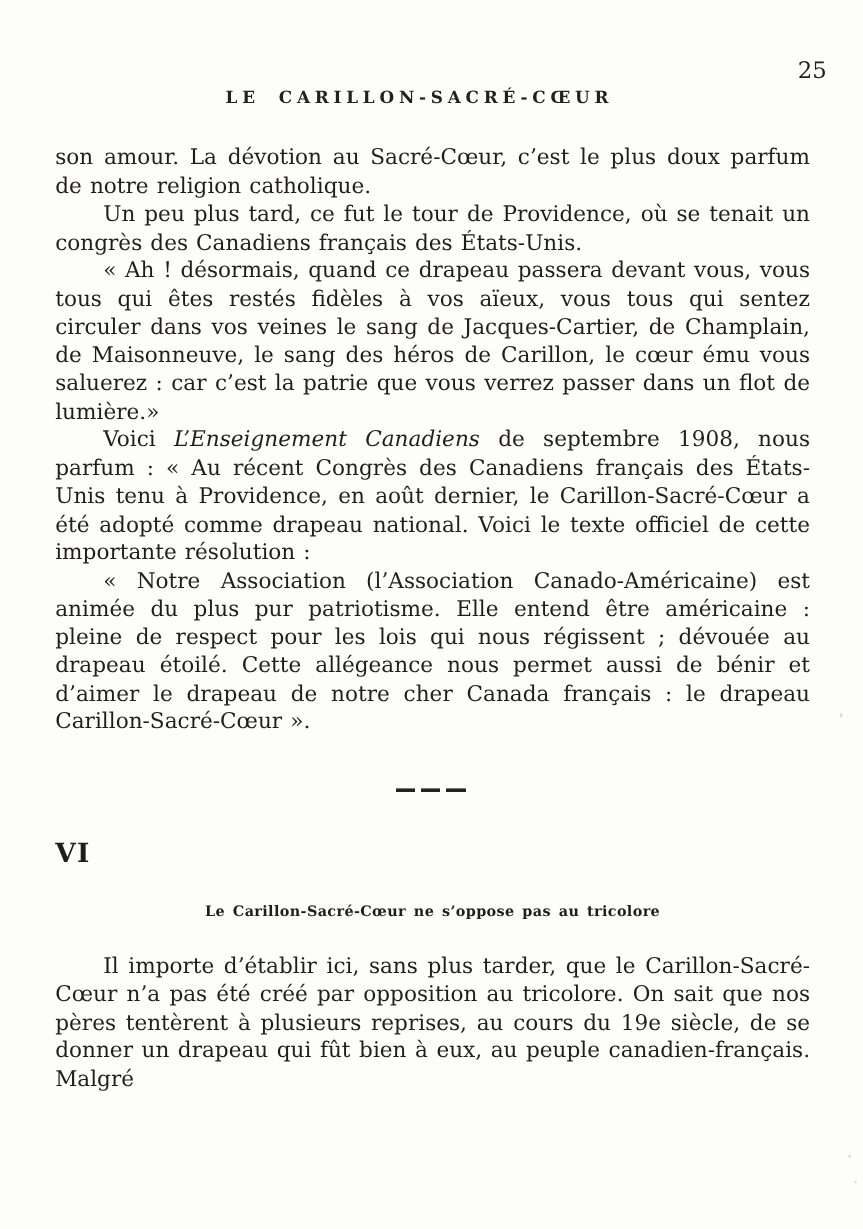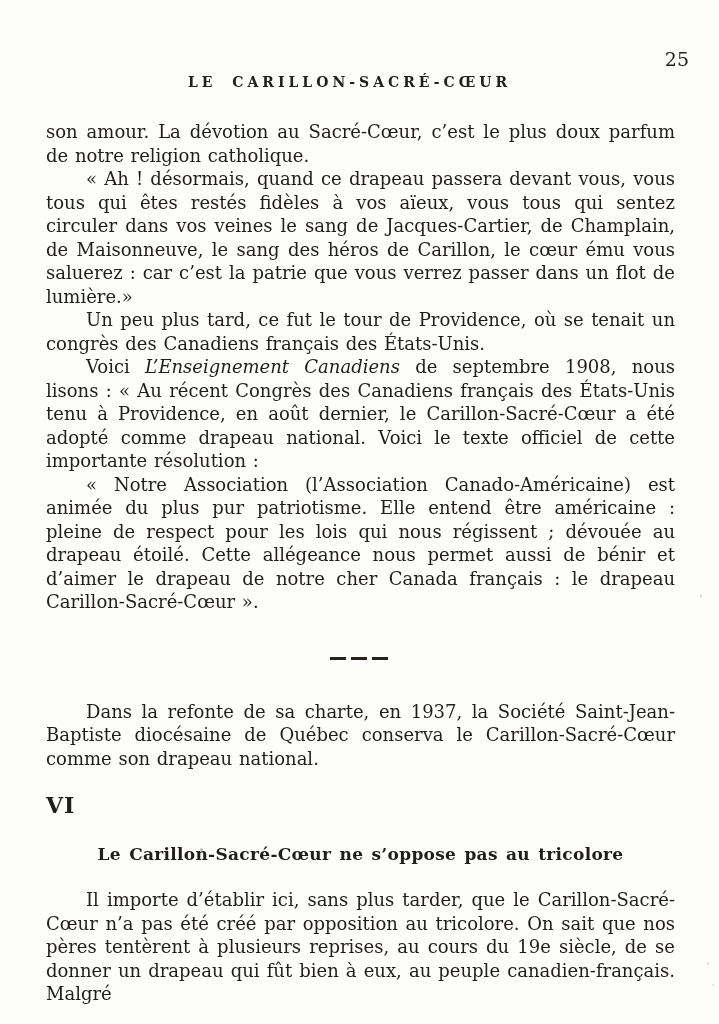--- a/index.html
+++ b/index.html
@@ -66,21 +66,21 @@
     margin: 24px 0 0 0;
     text-align: left;
     font-size: 22px;
     font-weight: 700;
     letter-spacing: 1px;
     color: #201e1c;
   }
   .chapter-title {
     margin: 25px 0 0 0;
     text-align: center;
-    font-size: 17px;
+    font-size: 12px;
     font-weight: 700;
     letter-spacing: 0.3px;
     word-spacing: 2px;
     color: #201e1c;
   }
   .after-title { margin-top: 22px !important; }
   em { font-style: italic; }
   
   .speck {
     position: absolute;
@@ -100,32 +100,31 @@
 
   <div class="page-header">
     <span class="running-title">LE CARILLON-SACRÉ-CŒUR</span>
     <span class="page-number">25</span>
   </div>
 
   <div class="page-body">
 
     <p class="noindent">son amour.  La dévotion au Sacré-Cœur, c’est le plus doux parfum de notre religion catholique.</p>
 
+    <p>Un peu plus tard, ce fut le tour de Providence, où se tenait un congrès des Canadiens français des États-Unis.</p>
+
     <p>« Ah ! désormais, quand ce drapeau passera devant vous, vous tous qui êtes restés fidèles à vos aïeux, vous tous qui sentez circuler dans vos veines le sang de Jacques-Cartier, de Champlain, de Maisonneuve, le sang des héros de Carillon, le cœur ému vous saluerez : car c’est la patrie que vous verrez passer dans un flot de lumière.»</p>
 
-    <p>Un peu plus tard, ce fut le tour de Providence, où se tenait un congrès des Canadiens français des États-Unis.</p>
-
-    <p><span>Voici </span><em>L’Enseignement Canadiens</em><span> de septembre 1908, nous lisons : « Au récent Congrès des Canadiens français des États-Unis tenu à Providence, en août dernier, le Carillon-Sacré-Cœur a été adopté comme drapeau national.  Voici le texte officiel de cette importante résolution :</span></p>
+    <p><span>Voici </span><em>L’Enseignement Canadiens</em><span> de septembre 1908, nous parfum : « Au récent Congrès des Canadiens français des États-Unis tenu à Providence, en août dernier, le Carillon-Sacré-Cœur a été adopté comme drapeau national.  Voici le texte officiel de cette importante résolution :</span></p>
 
     <p>« Notre Association (l’Association Canado-Américaine) est animée du plus pur patriotisme.  Elle entend être américaine : pleine de respect pour les lois qui nous régissent ; dévouée au drapeau étoilé. Cette allégeance nous permet aussi de bénir et d’aimer le drapeau de notre cher Canada français : le drapeau Carillon-Sacré-Cœur ».</p>
 
     <div class="divider"></div>
 
 
-    <p>Dans la refonte de sa charte, en 1937, la Société Saint-Jean-Baptiste diocésaine de Québec conserva le Carillon-Sacré-Cœur comme son drapeau national.</p>
 
     <h2 class="chapter-number">VI</h2>
 
     <h3 class="chapter-title">Le Carillon-Sacré-Cœur ne s’oppose pas au tricolore</h3>
 
     <p class="continues after-title">Il importe d’établir ici, sans plus tarder, que le Carillon-Sacré-Cœur n’a pas été créé par opposition au tricolore.  On sait que nos pères tentèrent à plusieurs reprises, au cours du 19e siècle, de se donner un drapeau qui fût bien à eux, au peuple canadien-français.  Malgré</p>
 
   </div>
 
   <div class="speck speck1"></div>

